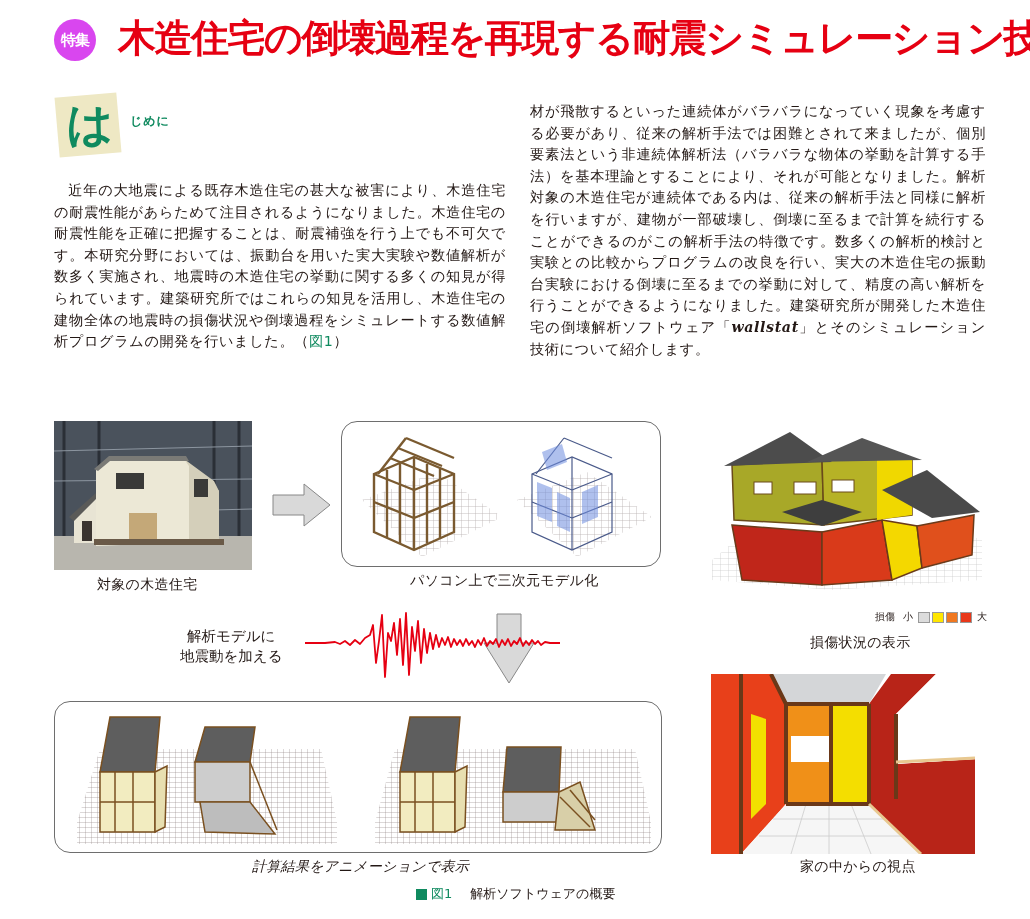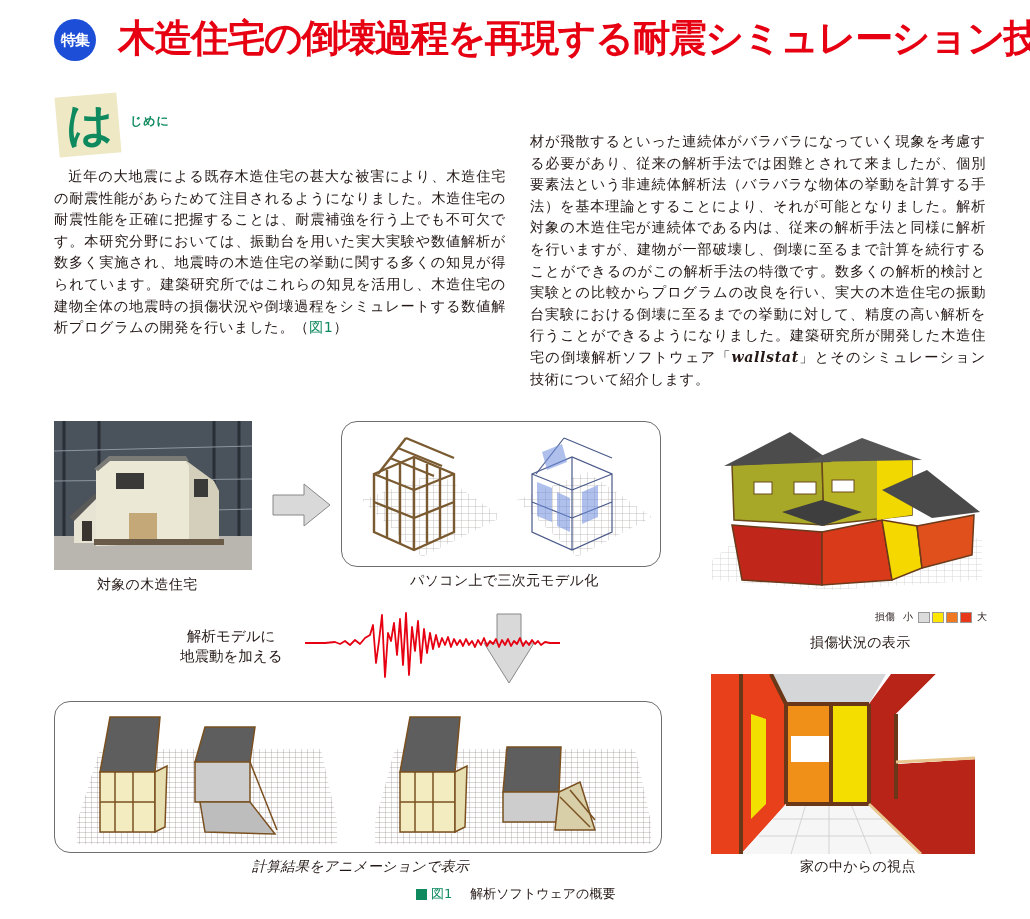--- a/index.html
+++ b/index.html
@@ -2,21 +2,21 @@
 <html><head>
 <meta charset="utf-8">
 <style>
   * { margin: 0; padding: 0; box-sizing: border-box; }
   html, body { width: 1030px; height: 919px; background: #ffffff; overflow: hidden; }
   body { position: relative; font-family: "DejaVu Sans", "Liberation Sans", sans-serif; color: #231815; }
 
   
   .badge {
     position: absolute; left: 54px; top: 19px; width: 42px; height: 42px;
-    border-radius: 50%; background: #1d4ed8; color: #fff;
+    border-radius: 50%; background: #d946ef; color: #fff;
     font-size: 15px; font-weight: bold; display: flex; align-items: center; justify-content: center;
     letter-spacing: -1px;
   }
   .main-title {
     position: absolute; left: 118px; top: 12px; width: 900px;
     font-family: "DejaVu Serif", "Liberation Serif", serif; font-weight: bold;
     font-size: 38px; line-height: 52px; color: #e60012; letter-spacing: -1.5px; white-space: nowrap;
   }
 
   
@@ -33,22 +33,22 @@
     position: absolute; left: 130px; top: 113px;
     font-family: "DejaVu Serif", "Liberation Serif", serif; font-weight: bold;
     font-size: 12px; color: #0f8a5f; letter-spacing: 1px;
   }
 
   
   .col {
     position: absolute; font-size: 14.2px; line-height: 21.6px; color: #231815;
     text-align: justify; letter-spacing: 0.6px;
   }
-  .col-left { left: 54px; top: 166px; width: 452px; }
-  .col-right { left: 530px; top: 101px; width: 456px; margin-top: 30px; }
+  .col-left { left: 54px; top: 180px; width: 452px; }
+  .col-right { left: 530px; top: 101px; width: 456px; }
   .col p { text-indent: 1em; }
   .col p.noindent { text-indent: 0; }
   .fig-ref { color: #0f8a5f; }
   .italic-name { font-family: "DejaVu Serif", "Liberation Serif", serif; font-style: italic; font-weight: bold; }
 
   
   .photo {
     position: absolute; left: 54px; top: 421px; width: 198px; height: 149px;
     background: linear-gradient(180deg, #3a4048 0%, #5b6470 35%, #7a8088 60%, #b9b8b0 100%);
     overflow: hidden;

